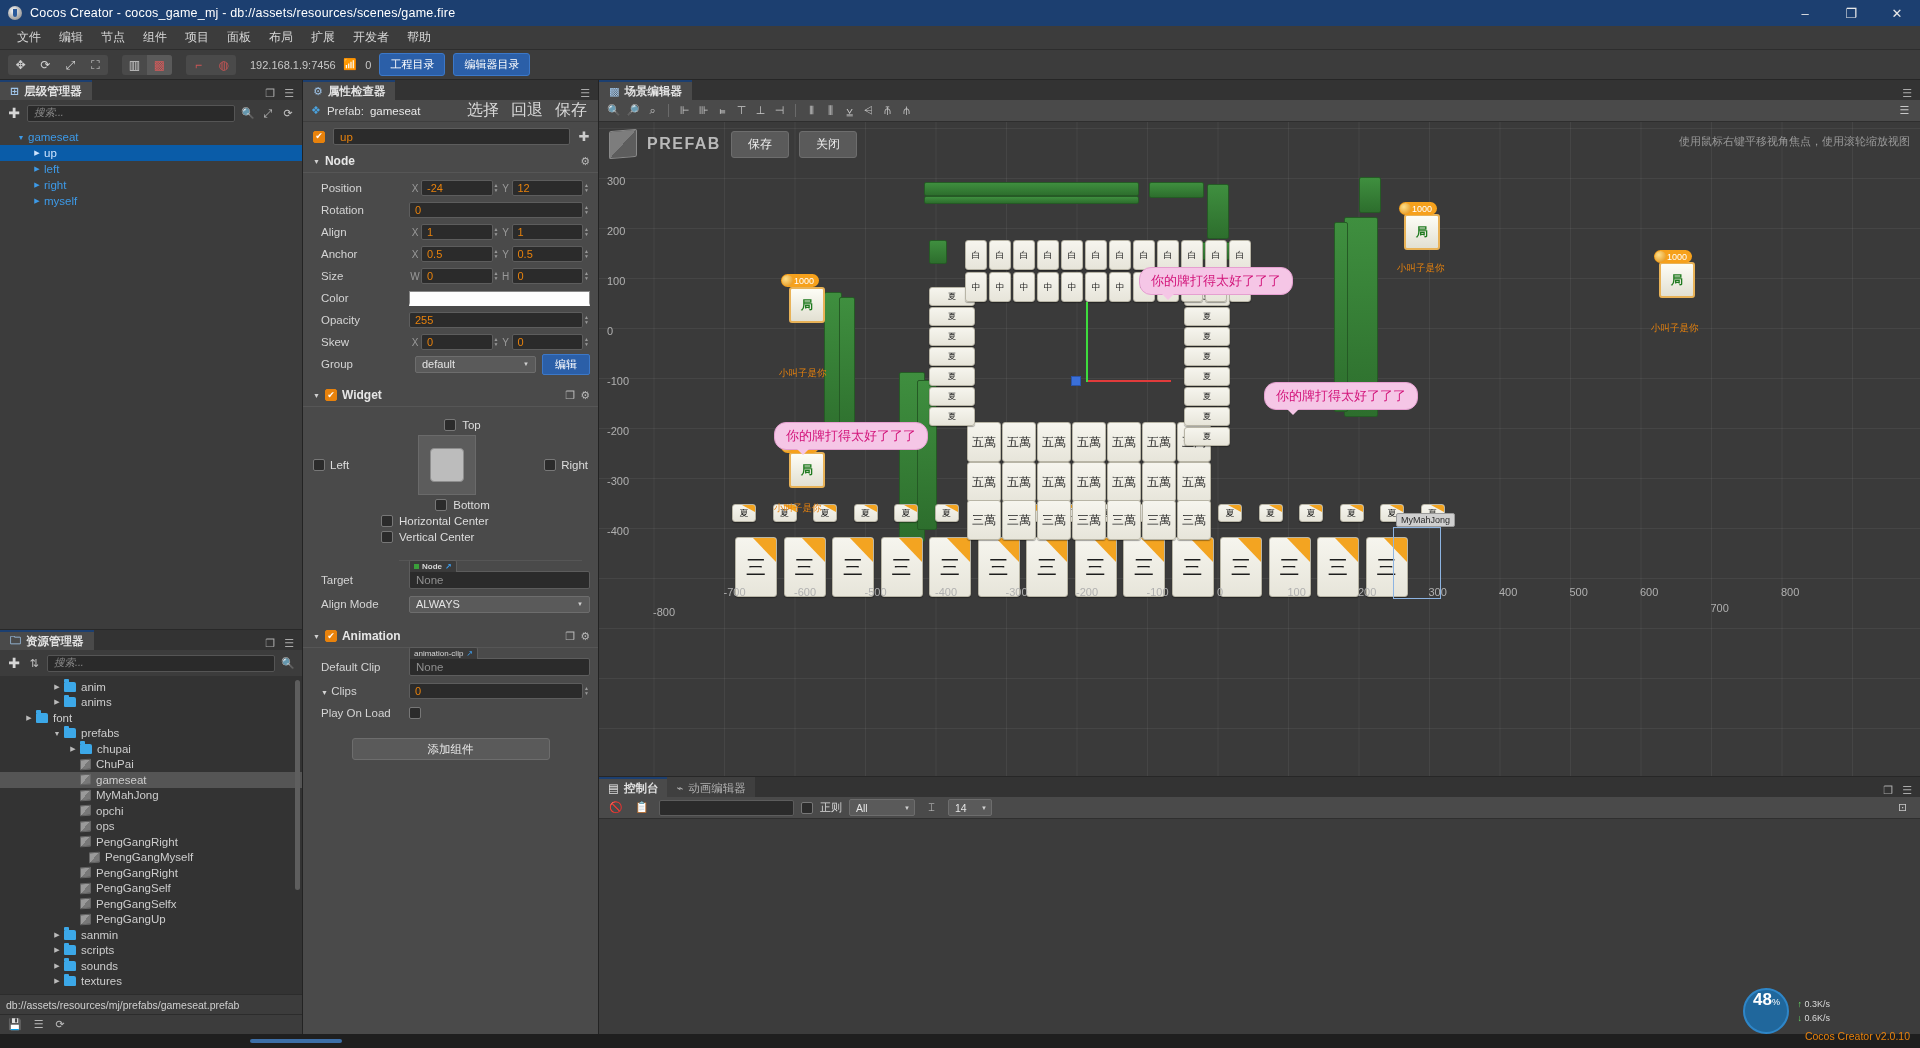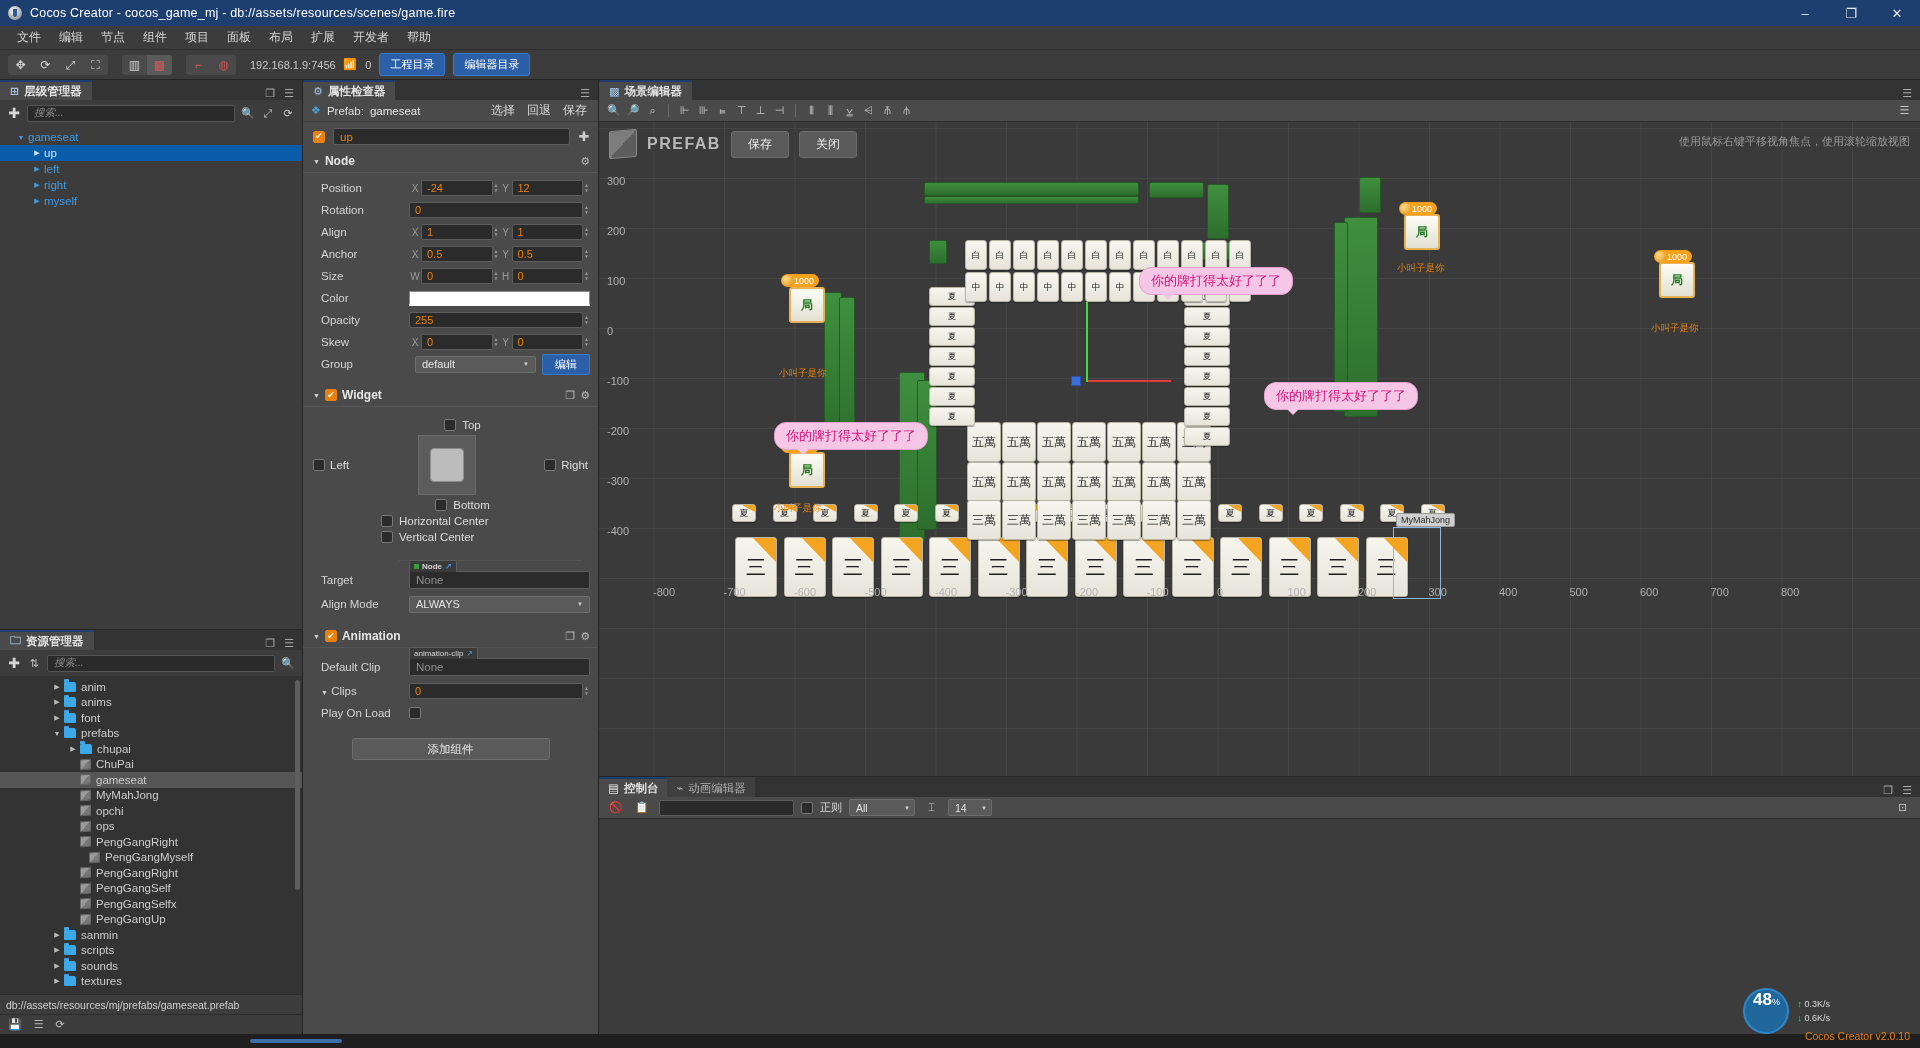--- a/index.html
+++ b/index.html
@@ -127,21 +127,21 @@
   
   .inspector { width:296px; flex:none; background:#4a4a4a; display:flex; flex-direction:column; border-right:1px solid #232323;}
   .insp-body { flex:1; overflow:hidden; padding:0 0 0 0; position:relative;}
   .prefab-row{
     height:22px;display:flex;align-items:center;gap:6px;padding:0 8px;font-size:11.5px;color:#ddd;
     border-bottom:1px solid #3e3e3e;
   }
   .prefab-row .pfico{color:#4aa3e0;font-size:11px;}
   .prefab-row .nm{color:#e8e8e8;}
   .prefab-row .sp{flex:1;}
-  .prefab-row .act{color:#d8d8d8;font-size:12px;cursor:default;padding:0 3px;}
+  .prefab-row .act{color:#d8d8d8;font-size:16px;cursor:default;padding:0 3px;}
 
   .name-row{display:flex;align-items:center;gap:8px;padding:6px 8px 4px 10px;}
   .cbox{
     width:12px;height:12px;background:#2b2b2b;border:1px solid #777;border-radius:2px;flex:none;
     display:flex;align-items:center;justify-content:center;cursor:default;
   }
   .cbox.on{background:#e8820c;border-color:#e8820c;}
   .cbox.on::after{content:"\2714";color:#fff;font-size:9px;line-height:1;}
   .name-input{
     flex:1;height:17px;background:#2b2b2b;border:1px solid #5d5d5d;border-radius:2px;
@@ -436,21 +436,21 @@
         <div class="arow" style="padding-left: 50px;">
               <span class="arrow closed" style="color: rgb(187, 187, 187);"></span>
               <span class="ficon"></span>
               <span>anim</span>
             </div>
             <div class="arow" style="padding-left: 50px;">
               <span class="arrow closed" style="color: rgb(187, 187, 187);"></span>
               <span class="ficon"></span>
               <span>anims</span>
             </div>
-            <div class="arow" style="padding-left: 50px;">
+            <div class="arow" style="padding-left: 22px;">
               <span class="arrow closed" style="color: rgb(187, 187, 187);"></span>
               <span class="ficon"></span>
               <span>font</span>
             </div>
             <div class="arow" style="padding-left: 50px;">
               <span class="arrow open" style="color: rgb(187, 187, 187);"></span>
               <span class="ficon"></span>
               <span>prefabs</span>
             </div>
             <div class="arow" style="padding-left: 66px;">
@@ -803,36 +803,36 @@
             <div class="axlabel" style="left: 8px; top: 53px;">300</div>
             <div class="axlabel" style="left: 8px; top: 103px;">200</div>
             <div class="axlabel" style="left: 8px; top: 153px;">100</div>
             <div class="axlabel" style="left: 8px; top: 203px;">0</div>
             <div class="axlabel" style="left: 8px; top: 253px;">-100</div>
             <div class="axlabel" style="left: 8px; top: 303px;">-200</div>
             <div class="axlabel" style="left: 8px; top: 353px;">-300</div>
             <div class="axlabel" style="left: 8px; top: 403px;">-400</div>
           </div>
         <div id="axis-x">
-            <div class="axlabel" style="left: 54px; top: 464px;">-800</div>
+            <div class="axlabel" style="left: 54px; top: 484px;">-800</div>
             <div class="axlabel" style="left: 124.5px; top: 464px;">-700</div>
             <div class="axlabel" style="left: 195px; top: 464px;">-600</div>
             <div class="axlabel" style="left: 265.5px; top: 464px;">-500</div>
             <div class="axlabel" style="left: 336px; top: 464px;">-400</div>
             <div class="axlabel" style="left: 406.5px; top: 464px;">-300</div>
             <div class="axlabel" style="left: 477px; top: 464px;">-200</div>
             <div class="axlabel" style="left: 547.5px; top: 464px;">-100</div>
             <div class="axlabel" style="left: 618px; top: 464px;">0</div>
             <div class="axlabel" style="left: 688.5px; top: 464px;">100</div>
             <div class="axlabel" style="left: 759px; top: 464px;">200</div>
             <div class="axlabel" style="left: 829.5px; top: 464px;">300</div>
             <div class="axlabel" style="left: 900px; top: 464px;">400</div>
             <div class="axlabel" style="left: 970.5px; top: 464px;">500</div>
             <div class="axlabel" style="left: 1041px; top: 464px;">600</div>
-            <div class="axlabel" style="left: 1111.5px; top: 464px;">700</div>
+            <div class="axlabel" style="left: 1111.5px; top: 480px;">700</div>
             <div class="axlabel" style="left: 1182px; top: 464px;">800</div>
           </div>
         <div id="game-layer">
             <div class="gtile" style="left: 325px; top: 60px; width: 215px; height: 14px;"></div>
             <div class="gtile" style="left: 325px; top: 74px; width: 215px; height: 8px;"></div>
             <div class="gtile" style="left: 550px; top: 60px; width: 55px; height: 16px;"></div>
             <div class="gtile" style="left: 608px; top: 62px; width: 22px; height: 55px;"></div>
             <div class="gtile" style="left: 330px; top: 118px; width: 18px; height: 24px;"></div>
             <div class="gtile" style="left: 600px; top: 120px; width: 34px; height: 18px;"></div>
             <div class="gtile" style="left: 745px; top: 95px; width: 34px; height: 200px;"></div>

